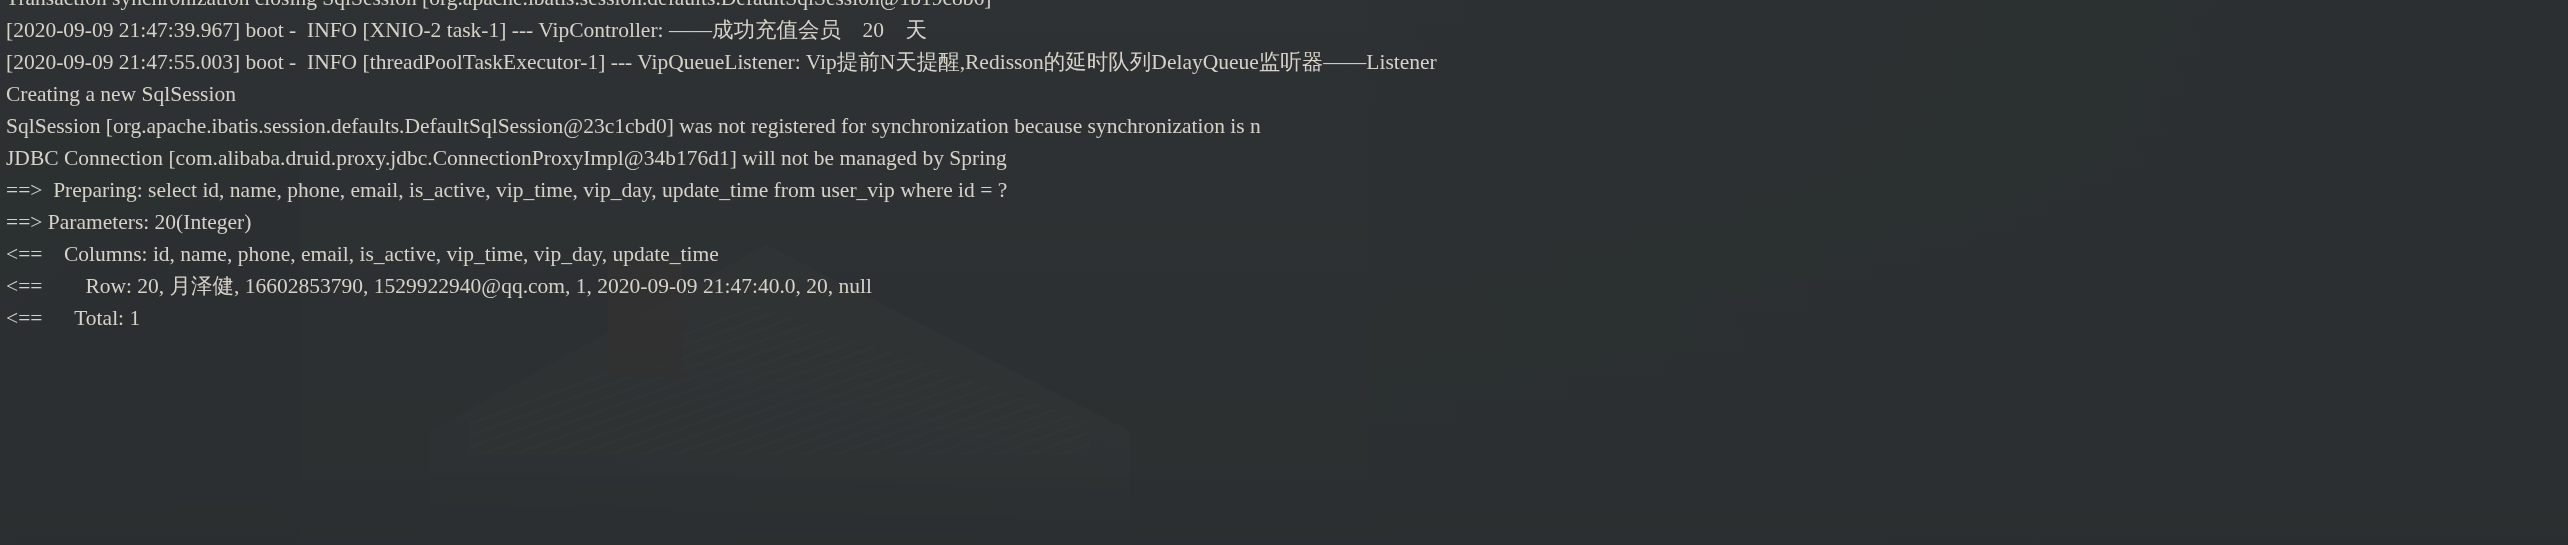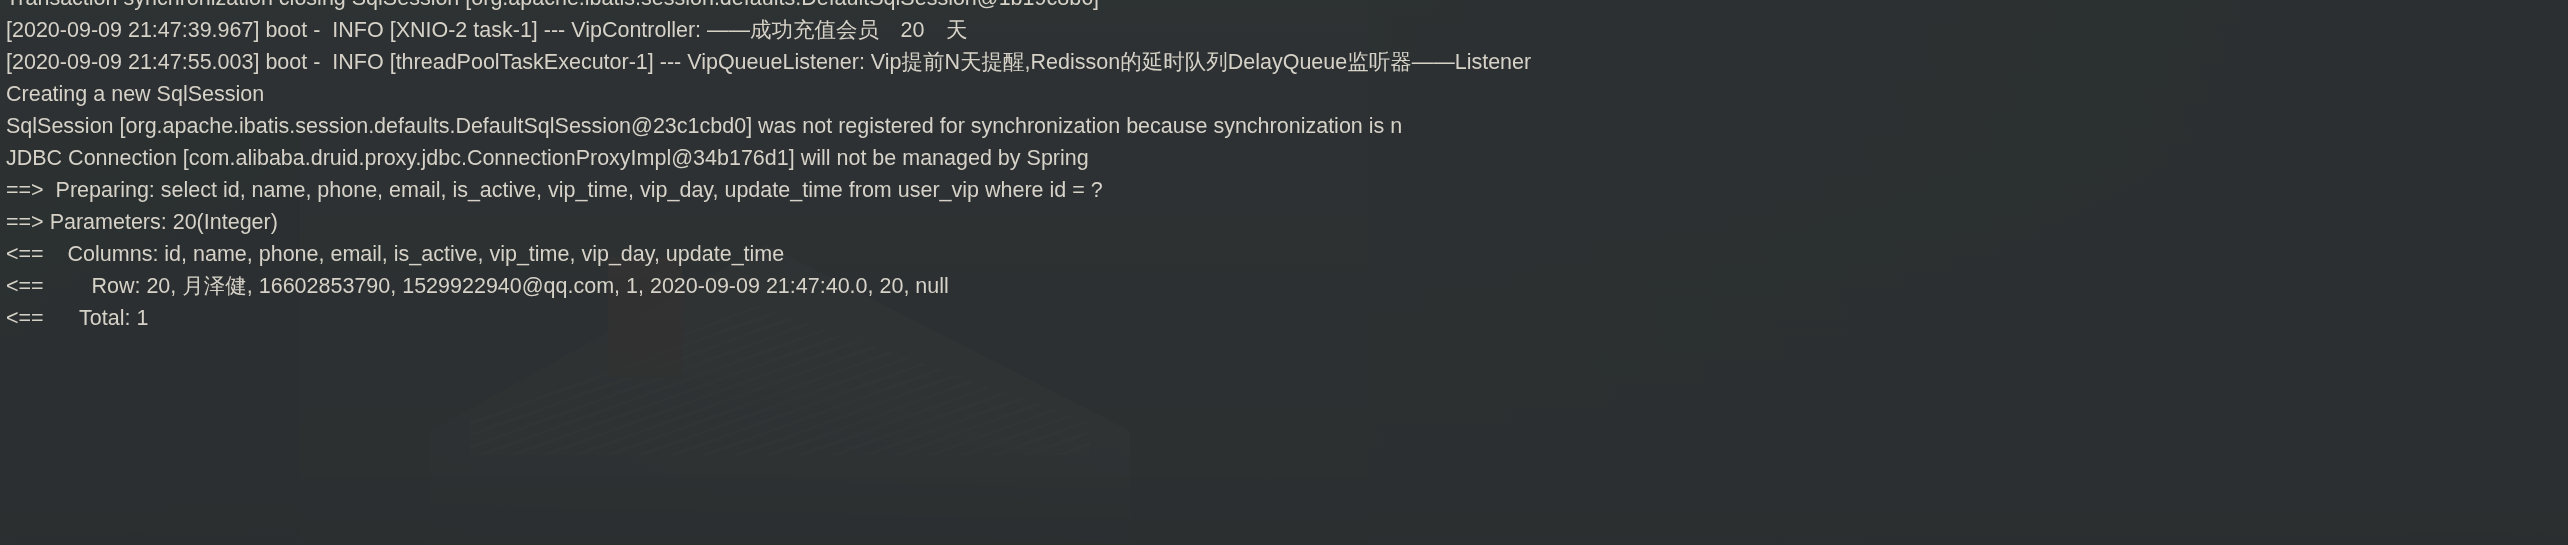--- a/index.html
+++ b/index.html
@@ -79,21 +79,21 @@
   #console-overlay {
     position: absolute;
     inset: 0;
     background: rgba(42, 47, 49, 0.90);
   }
   #log-area {
     position: absolute;
     inset: 0;
     padding: 0px 0 0 6px;
     box-sizing: border-box;
-    font-family: Liberation Sans, sans-serif;
+    font-family: Liberation Serif, serif;
     font-size: 21.5px;
     line-height: 32px;
     color: #d6d2c8;
     white-space: pre;
     overflow: hidden;
     letter-spacing: 0px;
   }
   .log-line {
     white-space: pre;
     height: 32px;

